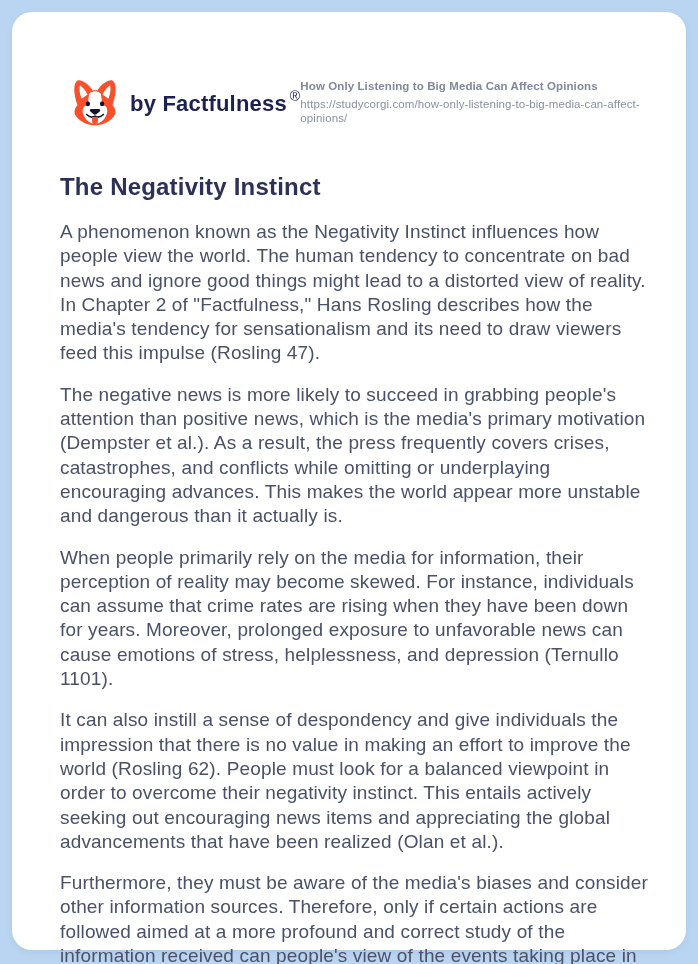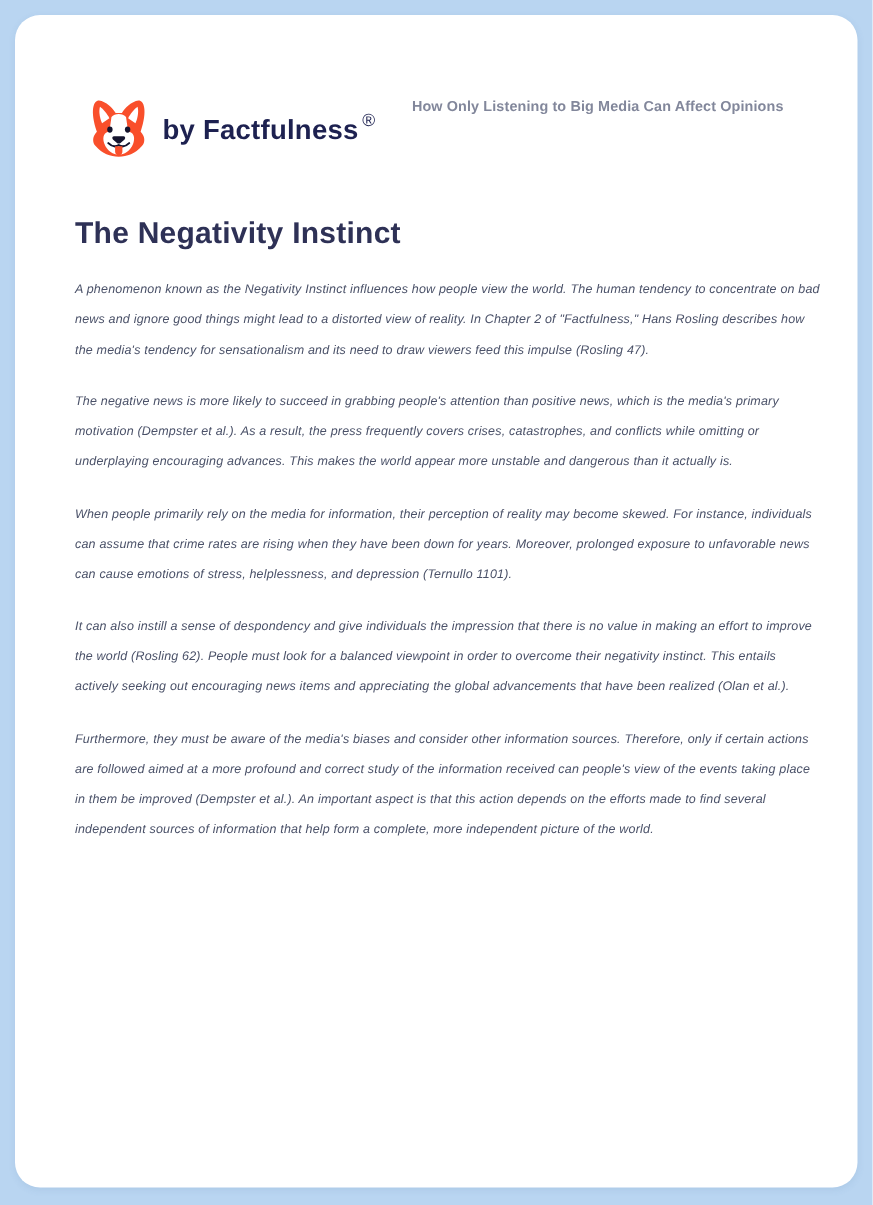--- a/index.html
+++ b/index.html
@@ -39,21 +39,21 @@
   }
   .reg-mark {
     font-size: 14px;
     font-weight: 400;
     color: #1d2150;
     vertical-align: 10px;
     margin-left: 3px;
   }
   .doc-info {
     width: 356px;
-    text-align: center;
+    text-align: left;
     margin-top: 4px;
   }
   .doc-title {
     font-size: 11.5px;
     font-weight: 700;
     color: #82879b;
     line-height: 1.3;
     letter-spacing: 0.1px;
     margin-bottom: 3px;
   }
@@ -69,28 +69,27 @@
   }
   .article { margin-top: 44px; }
   .article-heading {
     font-size: 24px;
     font-weight: 700;
     color: #2e3156;
     letter-spacing: 0.2px;
     margin-bottom: 19px;
   }
   .article p {
-    font-size: 10px;
+    font-size: 19px;
     line-height: 24.3px;
     color: #4a5168;
     letter-spacing: 0.15px;
     margin-bottom: 17px;
     max-width: 600px;
     text-align: left;
-    font-style: italic;
   }
 </style>
 </head>
 <body>
 
 <div class="card">
 
   <div class="header">
 
     <div class="brand">
@@ -115,20 +114,21 @@
           <path d="M20,44 q5,5 10,2 q5,3 10,-2" fill="none" stroke="#14142e" stroke-width="2" stroke-linecap="round"></path>
 
           <path d="M26.5,47 h7 v5 a3.5,3.5 0 0 1 -7,0 Z" fill="#f94f2b"></path>
         </svg>
       </span>
       <span class="brand-text"><span>by Factfulness</span><span class="reg-mark">®</span></span>
     </div>
 
     <div class="doc-info">
       <div class="doc-title">How Only Listening to Big Media Can Affect Opinions</div>
+      <a class="doc-url" href="#">https://studycorgi.com/how-only-listening-to-big-media-can-affect-opinions/</a>
     </div>
 
   </div>
 
   <div class="article">
     <h1 class="article-heading">The Negativity Instinct</h1>
     <p>A phenomenon known as the Negativity Instinct influences how people view the world. The human tendency to concentrate on bad news and ignore good things might lead to a distorted view of reality. In Chapter 2 of "Factfulness," Hans Rosling describes how the media's tendency for sensationalism and its need to draw viewers feed this impulse (Rosling 47).</p>
     <p>The negative news is more likely to succeed in grabbing people's attention than positive news, which is the media's primary motivation (Dempster et al.). As a result, the press frequently covers crises, catastrophes, and conflicts while omitting or underplaying encouraging advances. This makes the world appear more unstable and dangerous than it actually is.</p>
     <p>When people primarily rely on the media for information, their perception of reality may become skewed. For instance, individuals can assume that crime rates are rising when they have been down for years. Moreover, prolonged exposure to unfavorable news can cause emotions of stress, helplessness, and depression (Ternullo 1101).</p>
     <p>It can also instill a sense of despondency and give individuals the impression that there is no value in making an effort to improve the world (Rosling 62). People must look for a balanced viewpoint in order to overcome their negativity instinct. This entails actively seeking out encouraging news items and appreciating the global advancements that have been realized (Olan et al.).</p>

